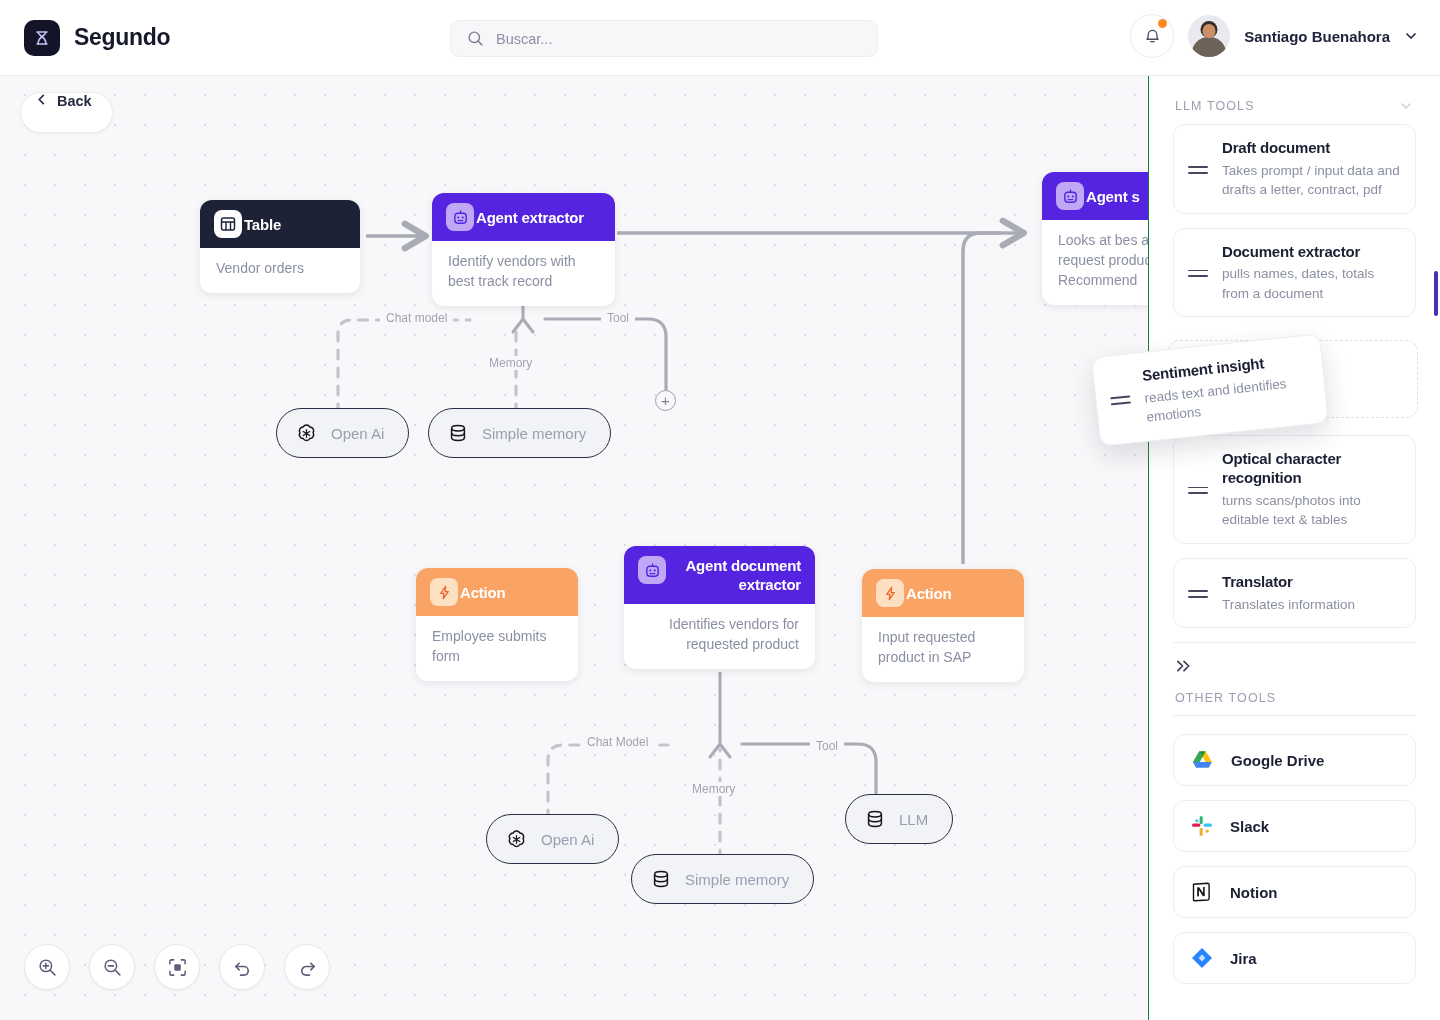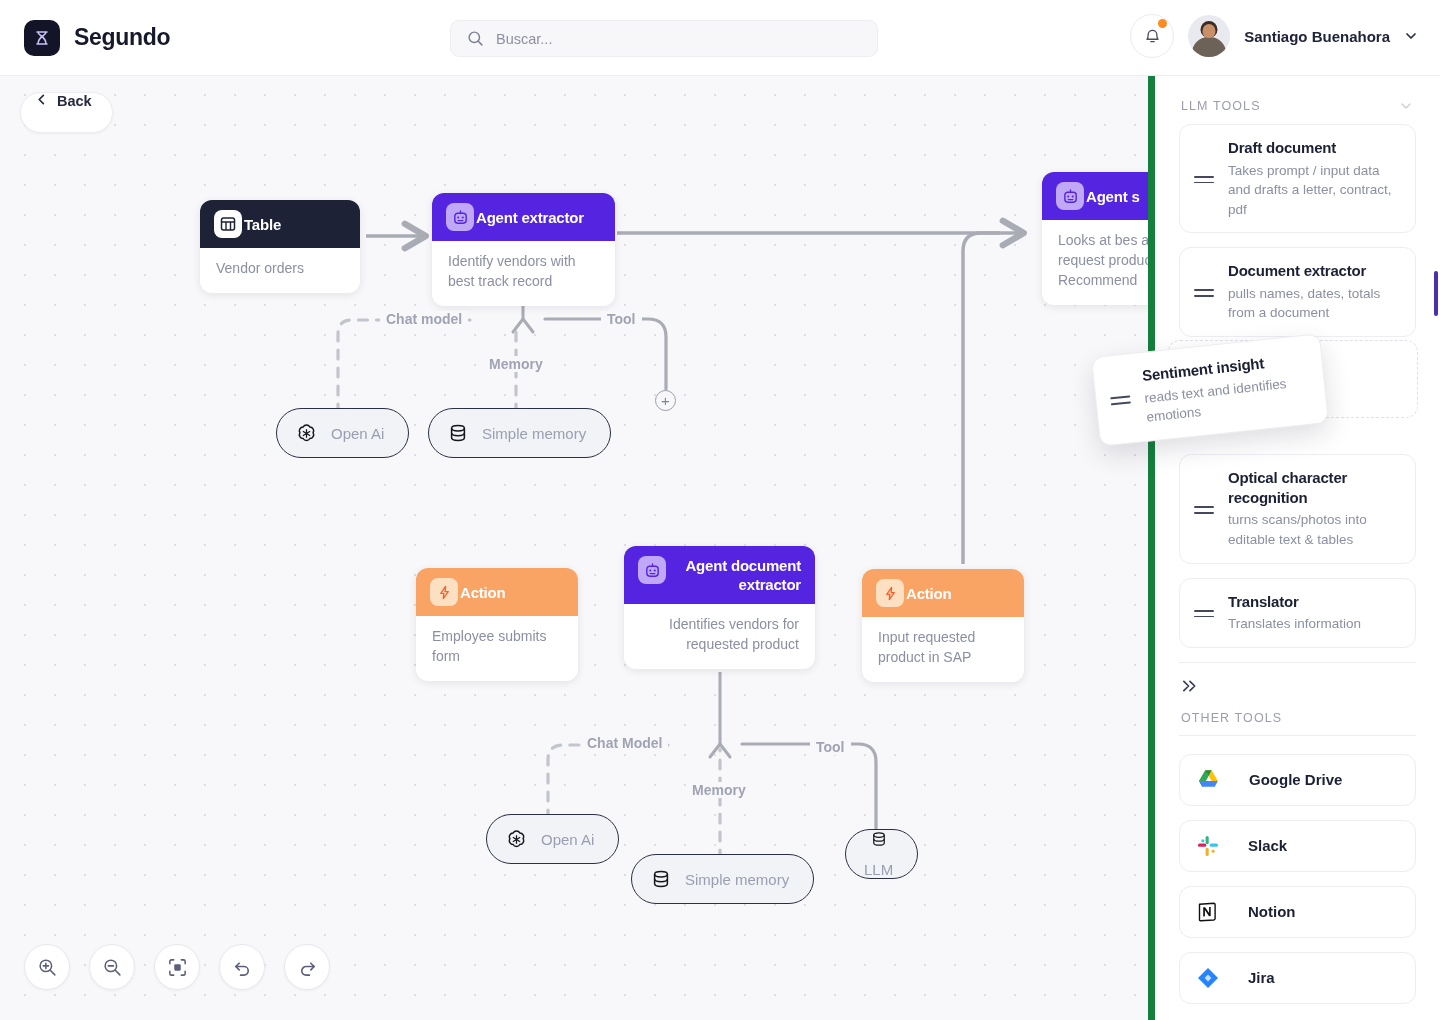--- a/index.html
+++ b/index.html
@@ -88,41 +88,41 @@
   .n-orange .chip{ background:#fde0c2; }
 
   
   .pill{
     position:absolute; height:50px; border-radius:26px; background:#f2f3f7;
     border:1.4px solid #2b2f45; display:flex; align-items:center; gap:13px;
     padding:0 24px 0 18px; font-size:15px; color:#9a9eb1; font-weight:500;
   }
 
   .edge-label{
-    position:absolute; font-size:14px; color:#a0a3b4; background:#f8f8fa;
-    padding:0 6px; white-space:nowrap;font-weight:bold;
+    position:absolute; font-size:12px; color:#a0a3b4; background:#f8f8fa;
+    padding:0 6px; white-space:nowrap;
   }
   .plus-btn{
     position:absolute; width:21px; height:21px; border-radius:50%;
     border:1.6px solid #9b9eae; background:#f8f8fa;
     display:flex; align-items:center; justify-content:center; color:#7e8294; font-size:15px; line-height:1;
   }
 
   
   .toolbar{ position:absolute; left:24px; bottom:30px; display:flex; gap:19px; z-index:20; }
   .tb-btn{
     width:46px; height:46px; border-radius:50%; background:#fff;
     border:1px solid #e7e8ee; display:flex; align-items:center; justify-content:center;
     box-shadow:0 1px 3px rgba(20,20,40,.05);
   }
 
   
   .sidebar{
     position:absolute; right:0; top:76px; width:292px; height:944px;
-    background:#fff; border-left:7px solid #15803d; overflow:hidden;
+    background:#fff; border-left:1px solid #15803d; overflow:hidden;
   }
   .sb-section-hd{
     display:flex; align-items:center; justify-content:space-between;
     padding:22px 26px 10px;
   }
   .sb-section-hd .lbl{ font-size:12.5px; letter-spacing:1.1px; color:#9a9eb0; font-weight:500; }
   .tool-card{
     margin:0 24px 14px; border:1px solid #ededf2; border-radius:12px;
     background:#fff; padding:13px 14px; display:flex; gap:14px; align-items:center;
   }
@@ -131,21 +131,21 @@
   .burger i:nth-child(1){ width:20px; }
   .burger i:nth-child(2){ width:20px; }
   .tool-name{ font-size:15px; font-weight:700; color:#1c2034; letter-spacing:-.2px; line-height:1.3; }
   .tool-desc{ font-size:13.5px; color:#8b8fa3; line-height:1.45; margin-top:3px; }
 
   .sb-divider{ height:1px; background:#ededf2; margin:14px 24px 0; }
   .chevrons{ padding:16px 26px 0; font-size:16px; color:#3b3f57; font-weight:700; }
 
   .other-card{
     margin:0 24px 14px; border:1px solid #ededf2; border-radius:12px;
-    background:#fff; padding:0 16px; height:52px; display:flex; align-items:center; gap:28px;
+    background:#fff; padding:0 16px; height:52px; display:flex; align-items:center; gap:16px;
   }
   .other-name{ font-size:15px; font-weight:600; color:#1c2034; }
 
   
   .drag-card{
     position:absolute; left:1095px; top:345px; width:230px;
     background:#fff; border:1px solid #ededf2; border-radius:12px;
     padding:13px 14px; display:flex; gap:14px; align-items:center;
     transform:rotate(-6deg); box-shadow:0 10px 26px rgba(25,25,60,.14);
     z-index:60;
@@ -344,21 +344,21 @@
     <span>Open Ai</span>
   </div>
   <div class="pill" style="left:631px; top:778px;">
     <svg width="22" height="22" viewBox="0 0 22 22">
         <ellipse cx="11" cy="6.2" rx="6.4" ry="2.7" stroke="#15161c" stroke-width="1.5" fill="none"></ellipse>
         <path d="M4.6 6.2v9.6c0 1.5 2.9 2.7 6.4 2.7s6.4-1.2 6.4-2.7V6.2" stroke="#15161c" stroke-width="1.5" fill="none"></path>
         <path d="M4.6 11c0 1.5 2.9 2.7 6.4 2.7s6.4-1.2 6.4-2.7" stroke="#15161c" stroke-width="1.5" fill="none"></path>
       </svg>
     <span>Simple memory</span>
   </div>
-  <div class="pill" style="left:845px; top:753px;flex-direction:column;">
+  <div class="pill" style="left:845px; top:718px;">
     <svg width="22" height="22" viewBox="0 0 22 22">
         <ellipse cx="11" cy="6.2" rx="6.4" ry="2.7" stroke="#15161c" stroke-width="1.5" fill="none"></ellipse>
         <path d="M4.6 6.2v9.6c0 1.5 2.9 2.7 6.4 2.7s6.4-1.2 6.4-2.7V6.2" stroke="#15161c" stroke-width="1.5" fill="none"></path>
         <path d="M4.6 11c0 1.5 2.9 2.7 6.4 2.7s6.4-1.2 6.4-2.7" stroke="#15161c" stroke-width="1.5" fill="none"></path>
       </svg>
     <span>LLM</span>
   </div>
 </div>
 
 <div class="back-btn">

